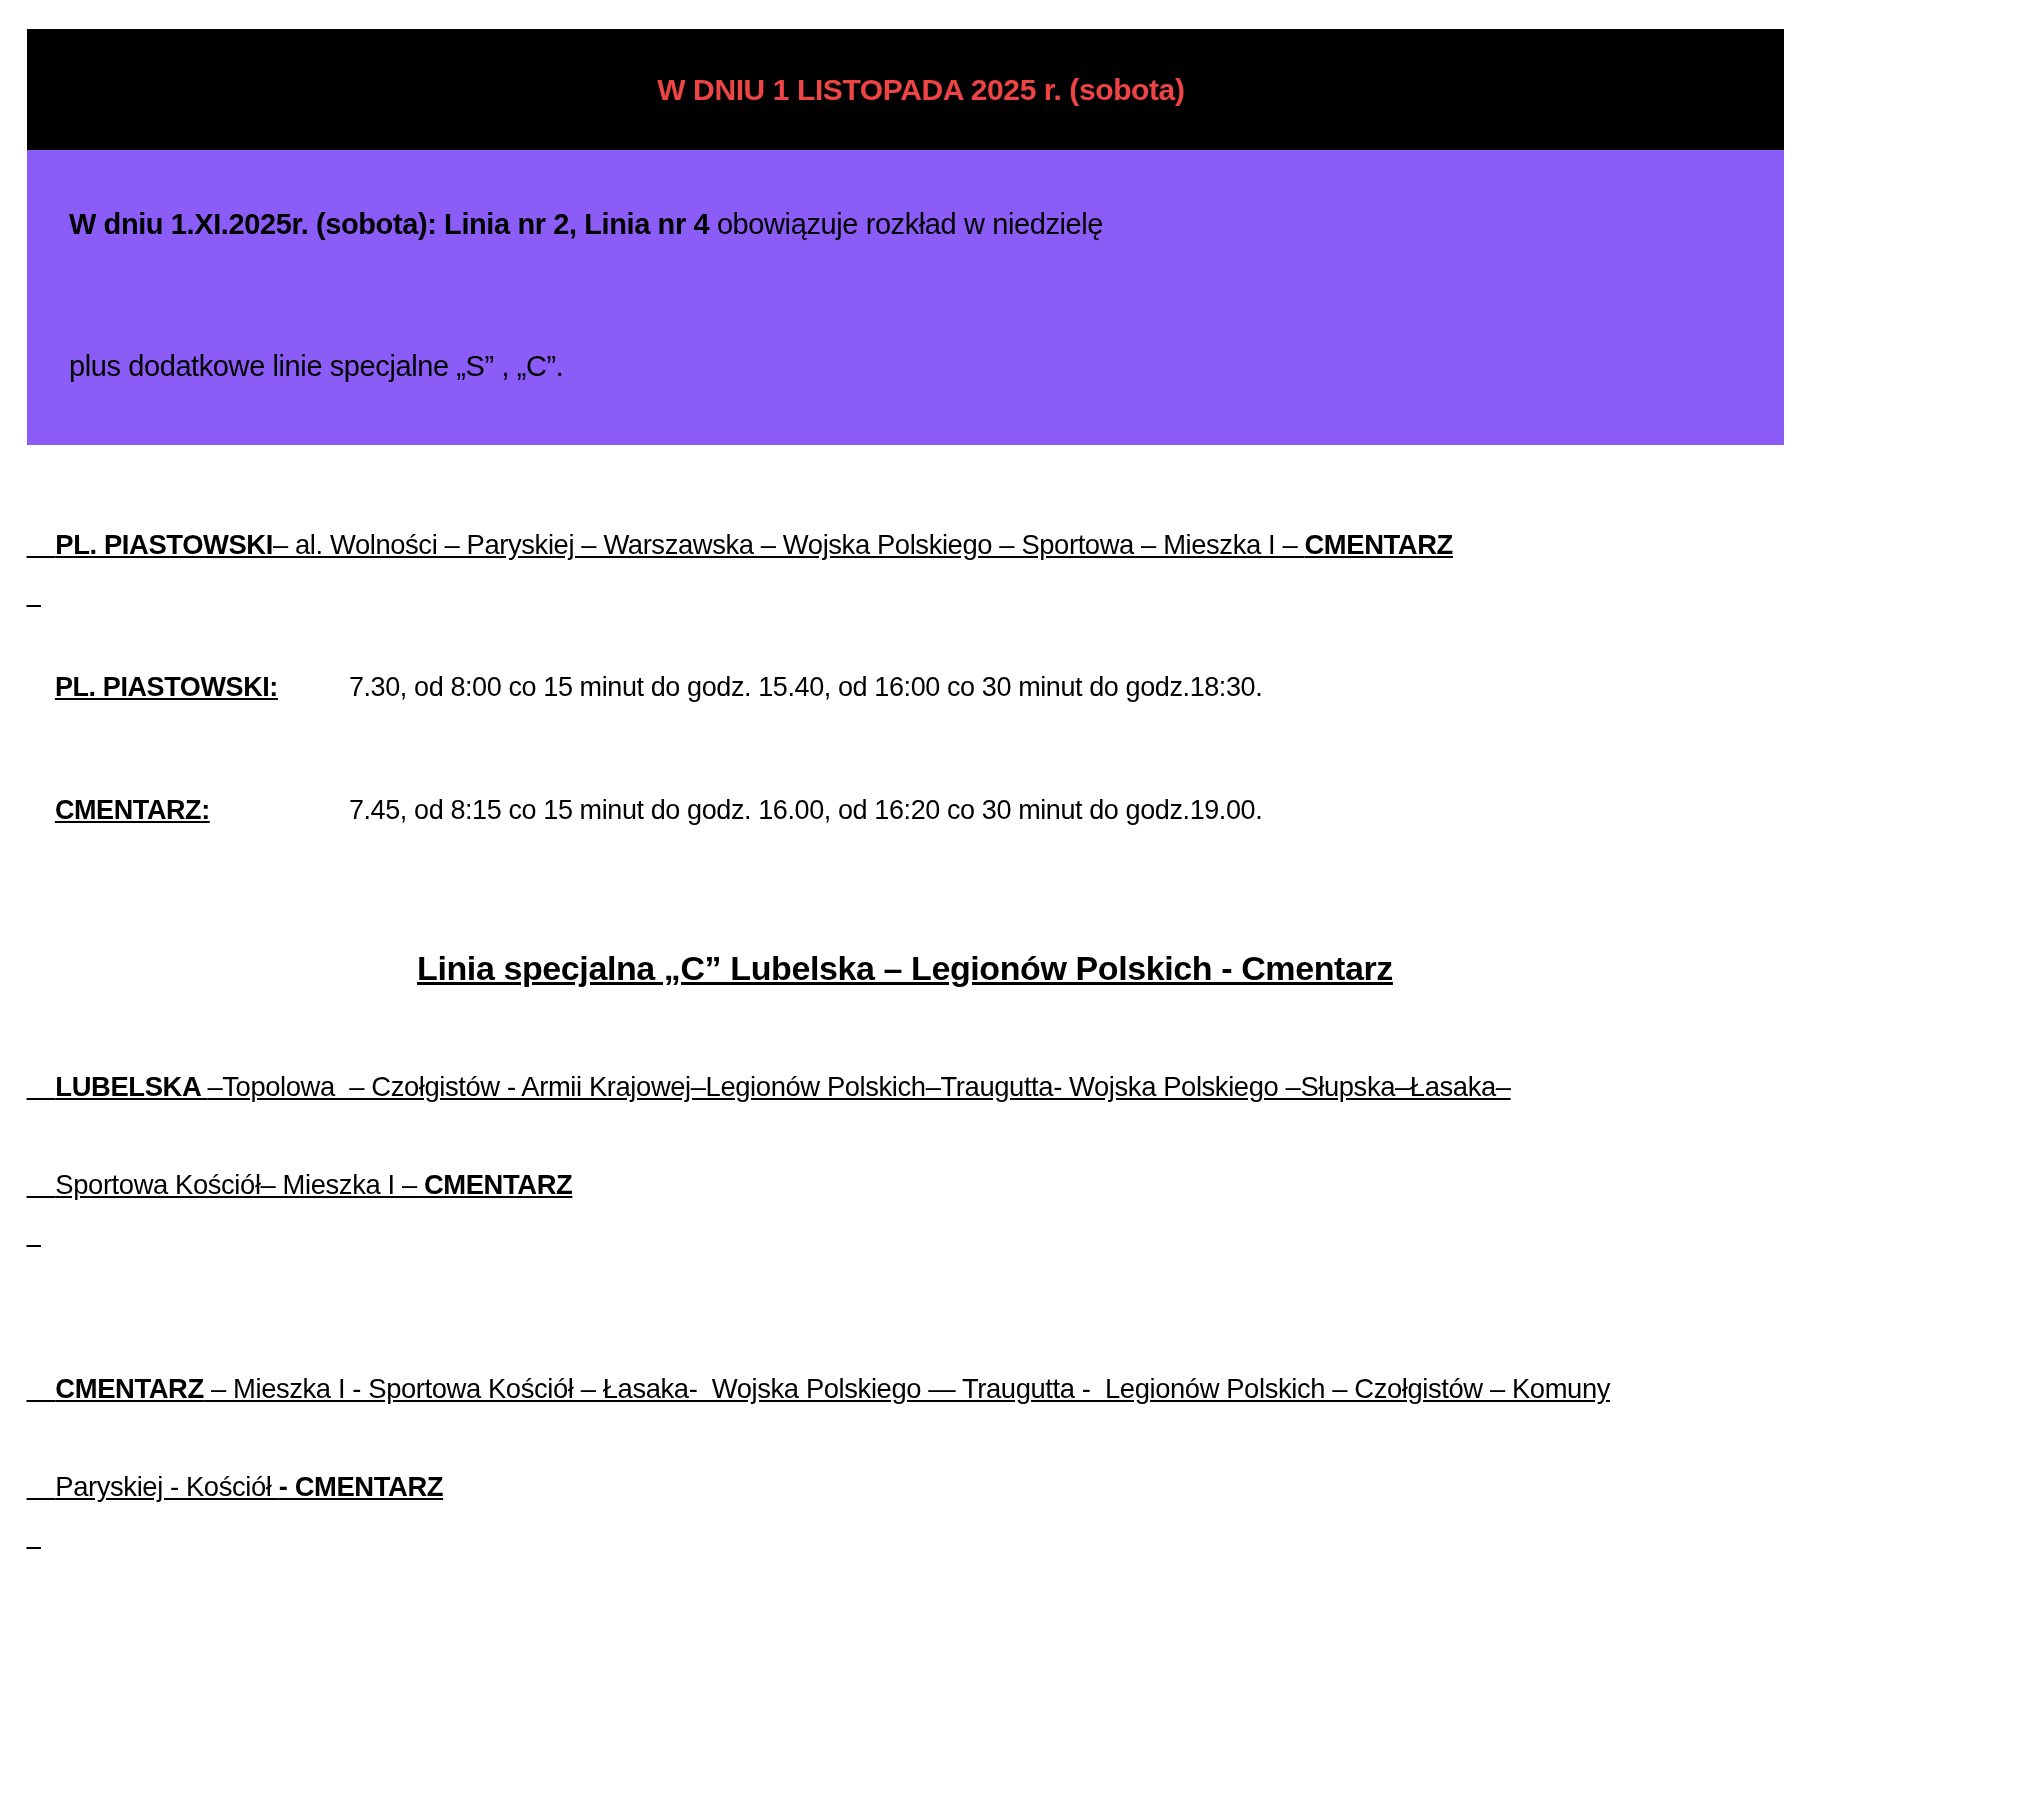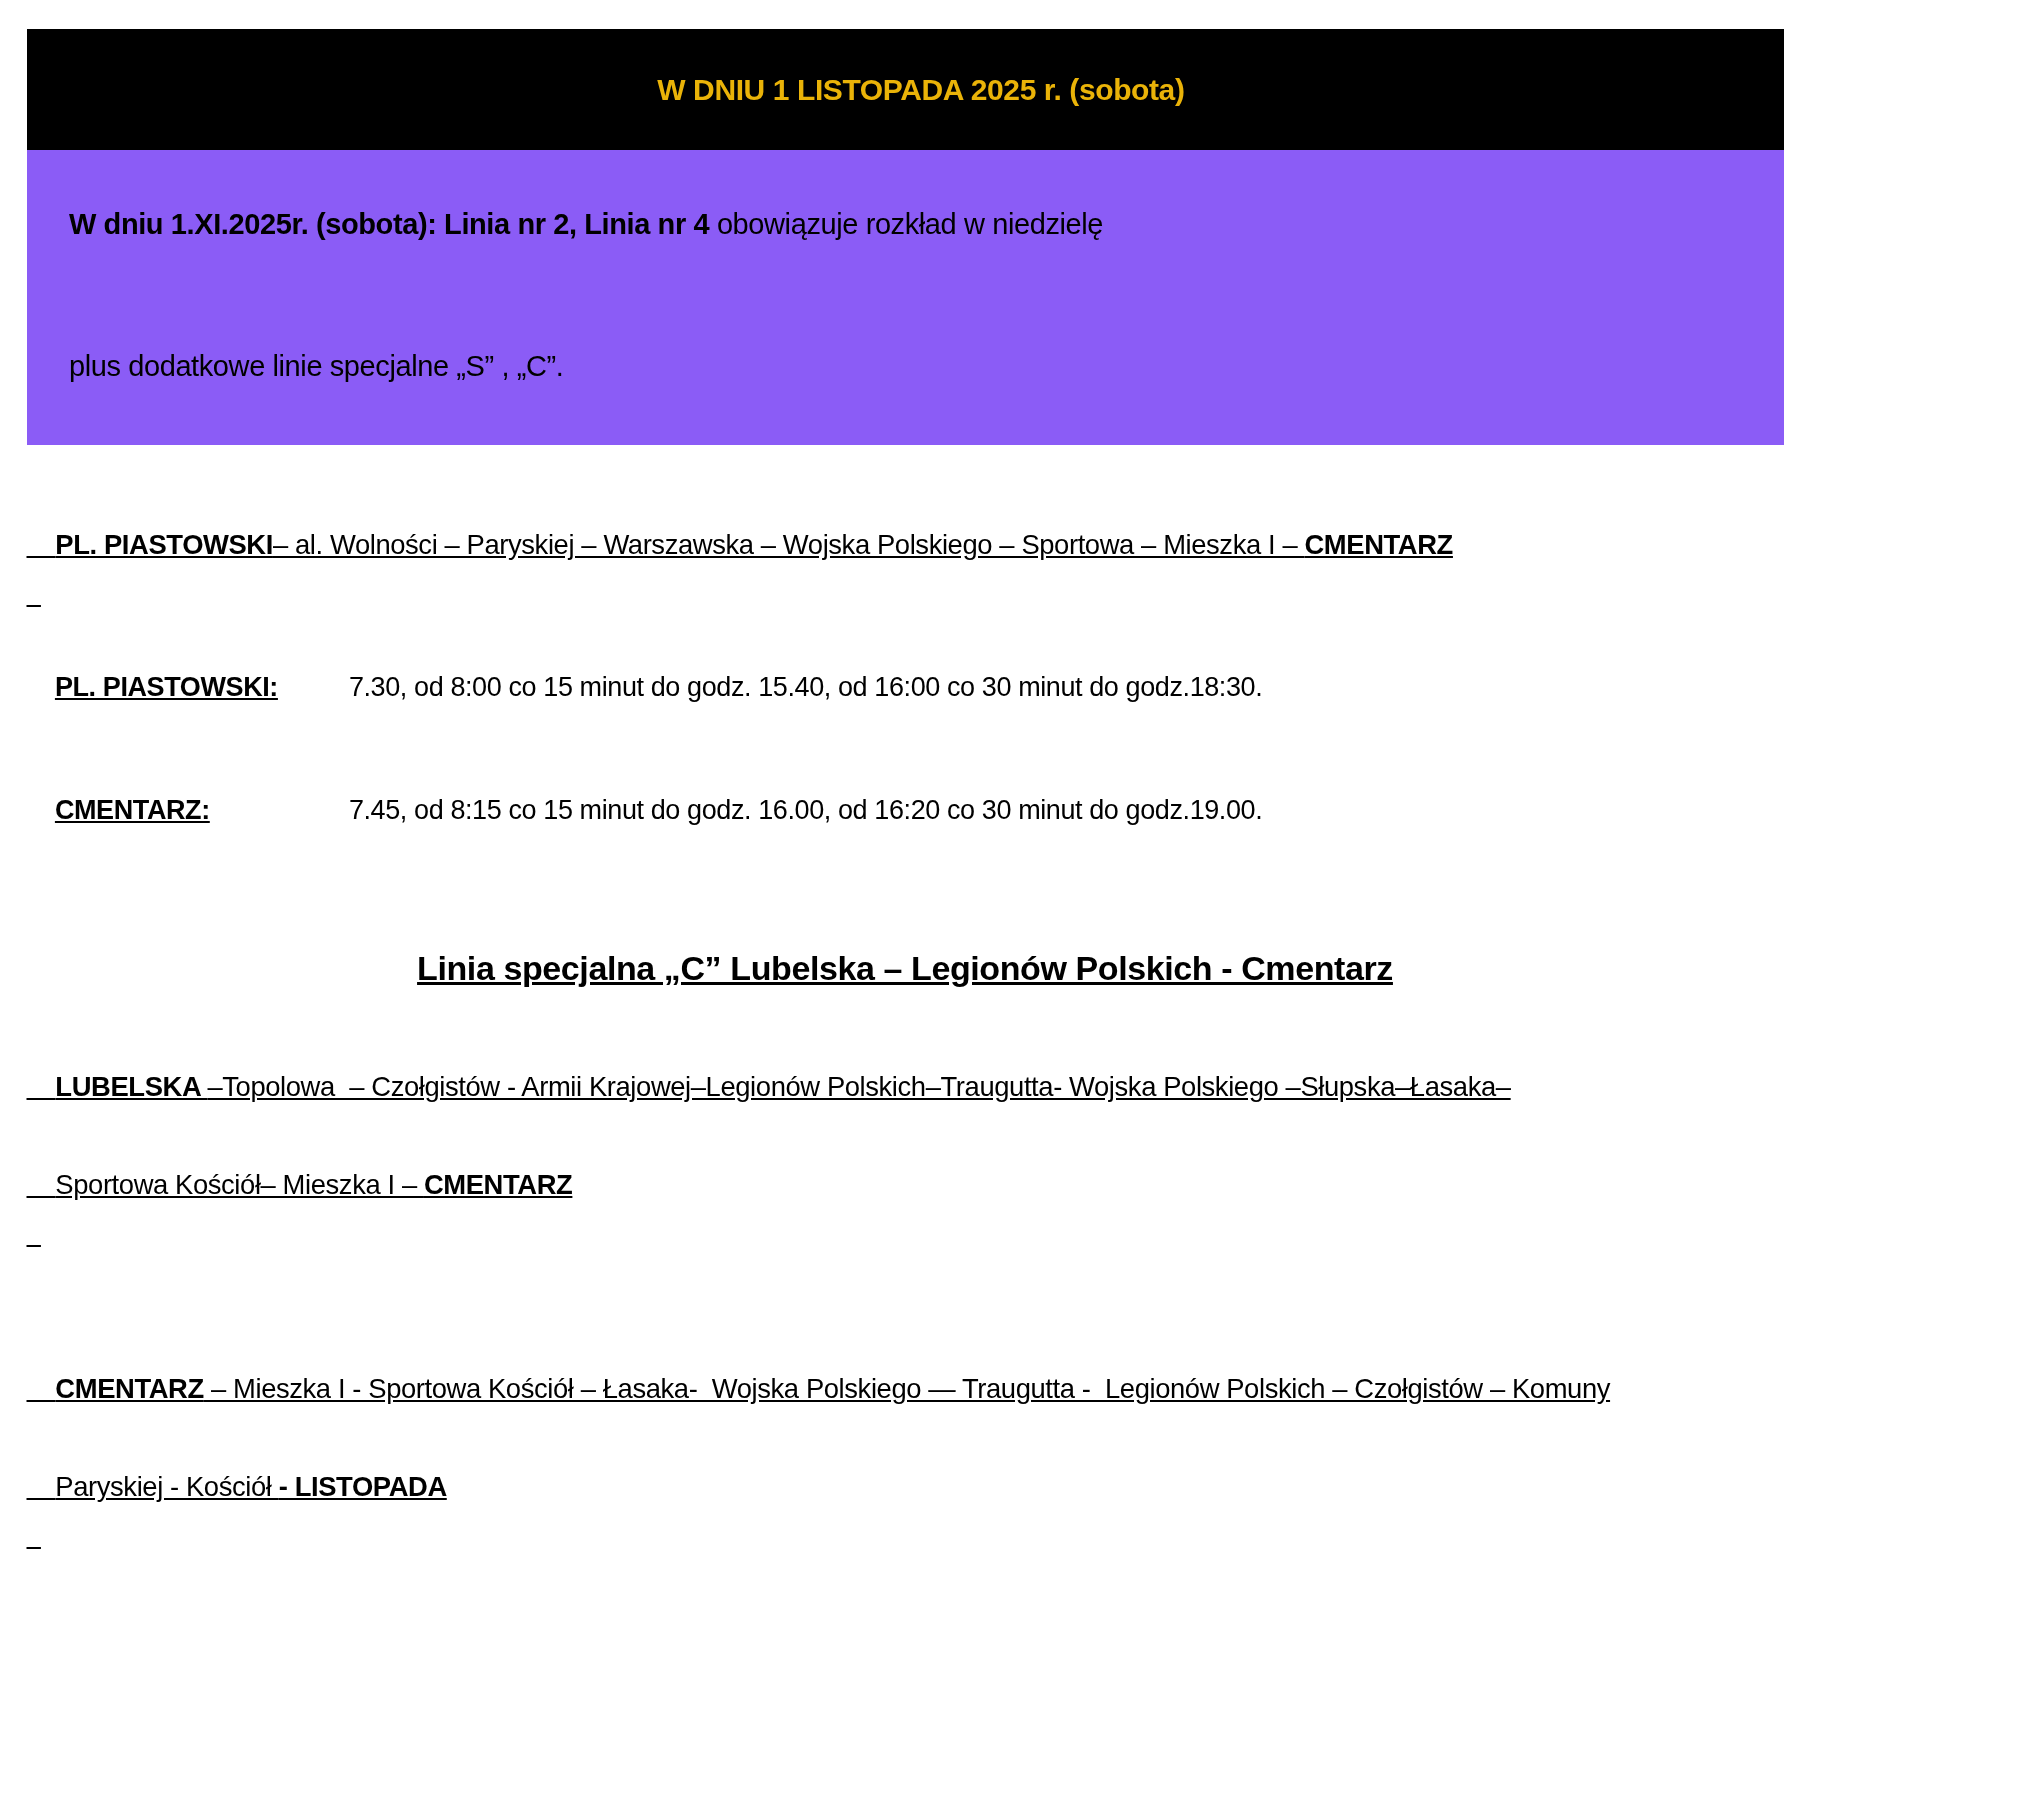--- a/index.html
+++ b/index.html
@@ -43,21 +43,21 @@
   }
   .dep { font-size:27px; line-height:35px; white-space:pre-wrap; margin-top:17.6px; }
   .lbl { font-weight:bold; text-decoration:underline; }
   .cell { display:inline-block; min-width:294px; }
 </style>
 </head>
 <body>
 
 <div class="content" style="padding-top:29px;">
 
-  <div class="banner" style="background: rgb(0, 0, 0); color: #eab308;">
+  <div class="banner" style="background: rgb(0, 0, 0); color: #ef4444;">
     <span>W DNIU 1 LISTOPADA 2025 r. (sobota)</span>
   </div>
 
   <div class="notice" style="background: #8b5cf6;">
     <span class="b">W dniu 1.XI.2025r. (sobota): Linia nr 2, Linia nr 4</span><span> obowiązuje rozkład w niedzielę</span>
     <span class="gap"></span>
     <span>plus dodatkowe linie specjalne „S” , „C”.</span>
   </div>
 
 
@@ -75,17 +75,17 @@
   <div class="heading hC">Linia specjalna „C” Lubelska – Legionów Polskich - Cmentarz</div>
 
   <div class="route">
     <span class="b">LUBELSKA </span><span>–Topolowa  – Czołgistów - Armii Krajowej–Legionów Polskich–Traugutta- Wojska Polskiego –Słupska–Łasaka–</span><br>
     <span>Sportowa Kościół– Mieszka I – </span><span class="b">CMENTARZ</span>
   </div>
 
 
   <div class="route" style="margin-top:57px;">
     <span class="b">CMENTARZ</span><span> – Mieszka I - Sportowa Kościół – Łasaka-  Wojska Polskiego — Traugutta -  Legionów Polskich – Czołgistów – Komuny</span><br>
-    <span>Paryskiej - Kościół </span><span class="b">- LISTOPADA</span>
+    <span>Paryskiej - Kościół </span><span class="b">- CMENTARZ</span>
   </div>
 
 </div>
 
 
 </body></html>

